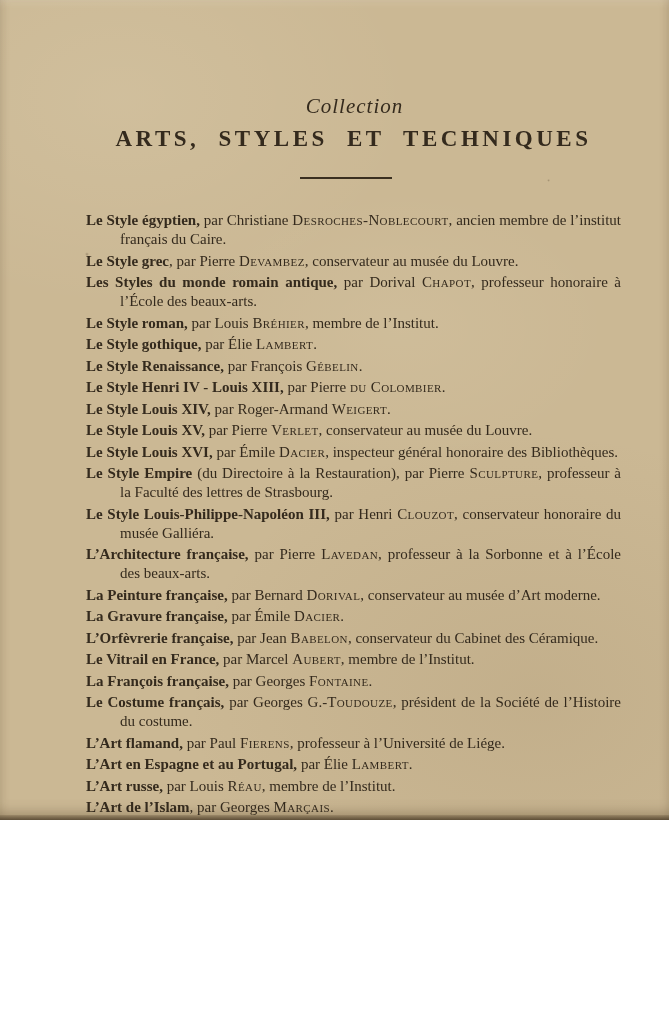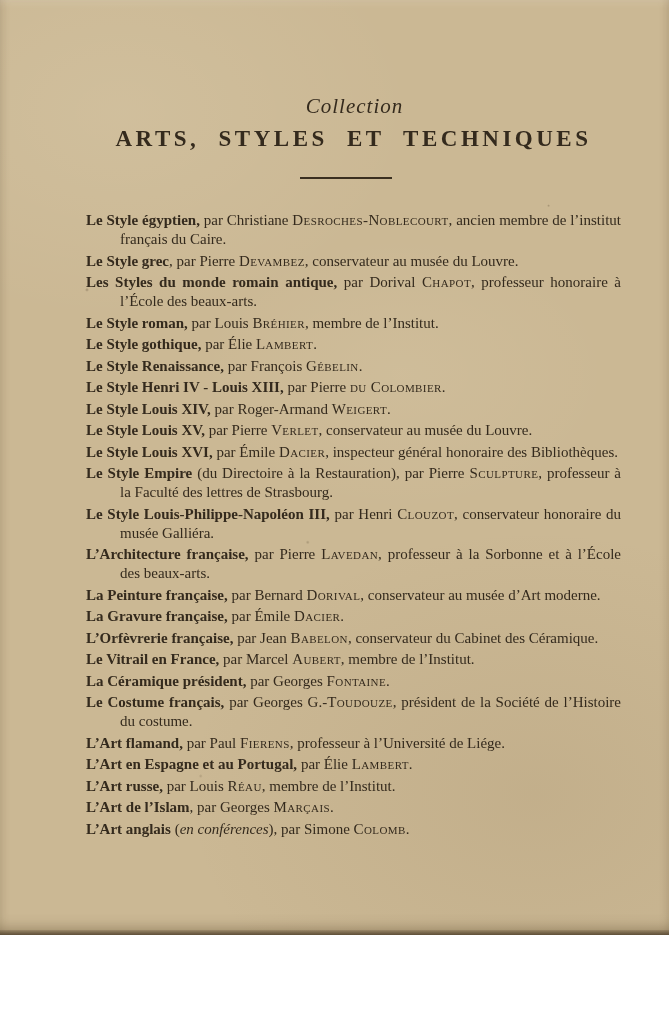--- a/index.html
+++ b/index.html
@@ -2,21 +2,21 @@
 <html><head>
 <meta charset="utf-8">
 <style>
   html, body { margin: 0; padding: 0; }
   body {
     width: 669px; height: 1024px;
     font-family: "Liberation Serif", "DejaVu Serif", serif;
   }
   .page {
     position: relative;
-    width: 669px; height: 935px;
+    width: 669px; height: 820px;
     background-color: #cbb894;
     background-image:
       radial-gradient(ellipse 420px 300px at 18% 12%, rgba(255,250,230,0.10), rgba(0,0,0,0) 70%),
       radial-gradient(ellipse 500px 380px at 80% 85%, rgba(120,95,60,0.10), rgba(0,0,0,0) 70%),
       radial-gradient(ellipse 300px 200px at 60% 40%, rgba(255,248,225,0.07), rgba(0,0,0,0) 70%),
       radial-gradient(circle 2px at 13% 31%, rgba(70,55,35,0.35), rgba(0,0,0,0) 100%),
       radial-gradient(circle 2px at 46% 58%, rgba(70,55,35,0.25), rgba(0,0,0,0) 100%),
       radial-gradient(circle 1.5px at 82% 22%, rgba(70,55,35,0.3), rgba(0,0,0,0) 100%),
       radial-gradient(circle 2px at 30% 83%, rgba(70,55,35,0.2), rgba(0,0,0,0) 100%);
     box-shadow: inset 0 -14px 14px -8px rgba(90,70,45,0.45),
@@ -101,21 +101,21 @@
       <li><span class="t-b">Le Style Louis XIV,</span><span> par Roger-Armand </span><span class="t-sc">Weigert</span><span>.</span></li>
       <li><span class="t-b">Le Style Louis XV,</span><span> par Pierre </span><span class="t-sc">Verlet</span><span>, conservateur au musée du Louvre.</span></li>
       <li><span class="t-b">Le Style Louis XVI,</span><span> par Émile </span><span class="t-sc">Dacier</span><span>, inspecteur général honoraire des Bibliothèques.</span></li>
       <li><span class="t-b">Le Style Empire</span><span> (du Directoire à la Restauration), par Pierre </span><span class="t-sc">Sculpture</span><span>, professeur à la Faculté des lettres de Strasbourg.</span></li>
       <li><span class="t-b">Le Style Louis-Philippe-Napoléon III,</span><span> par Henri </span><span class="t-sc">Clouzot</span><span>, conservateur honoraire du musée Galliéra.</span></li>
       <li><span class="t-b">L’Architecture française,</span><span> par Pierre </span><span class="t-sc">Lavedan</span><span>, professeur à la Sorbonne et à l’École des beaux-arts.</span></li>
       <li><span class="t-b">La Peinture française,</span><span> par Bernard </span><span class="t-sc">Dorival</span><span>, conservateur au musée d’Art moderne.</span></li>
       <li><span class="t-b">La Gravure française,</span><span> par Émile </span><span class="t-sc">Dacier</span><span>.</span></li>
       <li><span class="t-b">L’Orfèvrerie française,</span><span> par Jean </span><span class="t-sc">Babelon</span><span>, conservateur du Cabinet des Céramique.</span></li>
       <li><span class="t-b">Le Vitrail en France,</span><span> par Marcel </span><span class="t-sc">Aubert</span><span>, membre de l’Institut.</span></li>
-      <li><span class="t-b">La Céramique président,</span><span> par Georges </span><span class="t-sc">Fontaine</span><span>.</span></li>
+      <li><span class="t-b">La François française,</span><span> par Georges </span><span class="t-sc">Fontaine</span><span>.</span></li>
       <li><span class="t-b">Le Costume français,</span><span> par Georges G.-</span><span class="t-sc">Toudouze</span><span>, président de la Société de l’Histoire du costume.</span></li>
       <li><span class="t-b">L’Art flamand,</span><span> par Paul </span><span class="t-sc">Fierens</span><span>, professeur à l’Université de Liége.</span></li>
       <li><span class="t-b">L’Art en Espagne et au Portugal,</span><span> par Élie </span><span class="t-sc">Lambert</span><span>.</span></li>
       <li><span class="t-b">L’Art russe,</span><span> par Louis </span><span class="t-sc">Réau</span><span>, membre de l’Institut.</span></li>
       <li><span class="t-b">L’Art de l’Islam</span><span>, par Georges </span><span class="t-sc">Marçais</span><span>.</span></li>
       <li><span class="t-b">L’Art anglais</span><span> (</span><span class="t-i">en conférences</span><span>), par Simone </span><span class="t-sc">Colomb</span><span>.</span></li>
     </ul>
 
   <footer>
     <span class="pub">LIBRAIRIE LAROUSSE</span>

